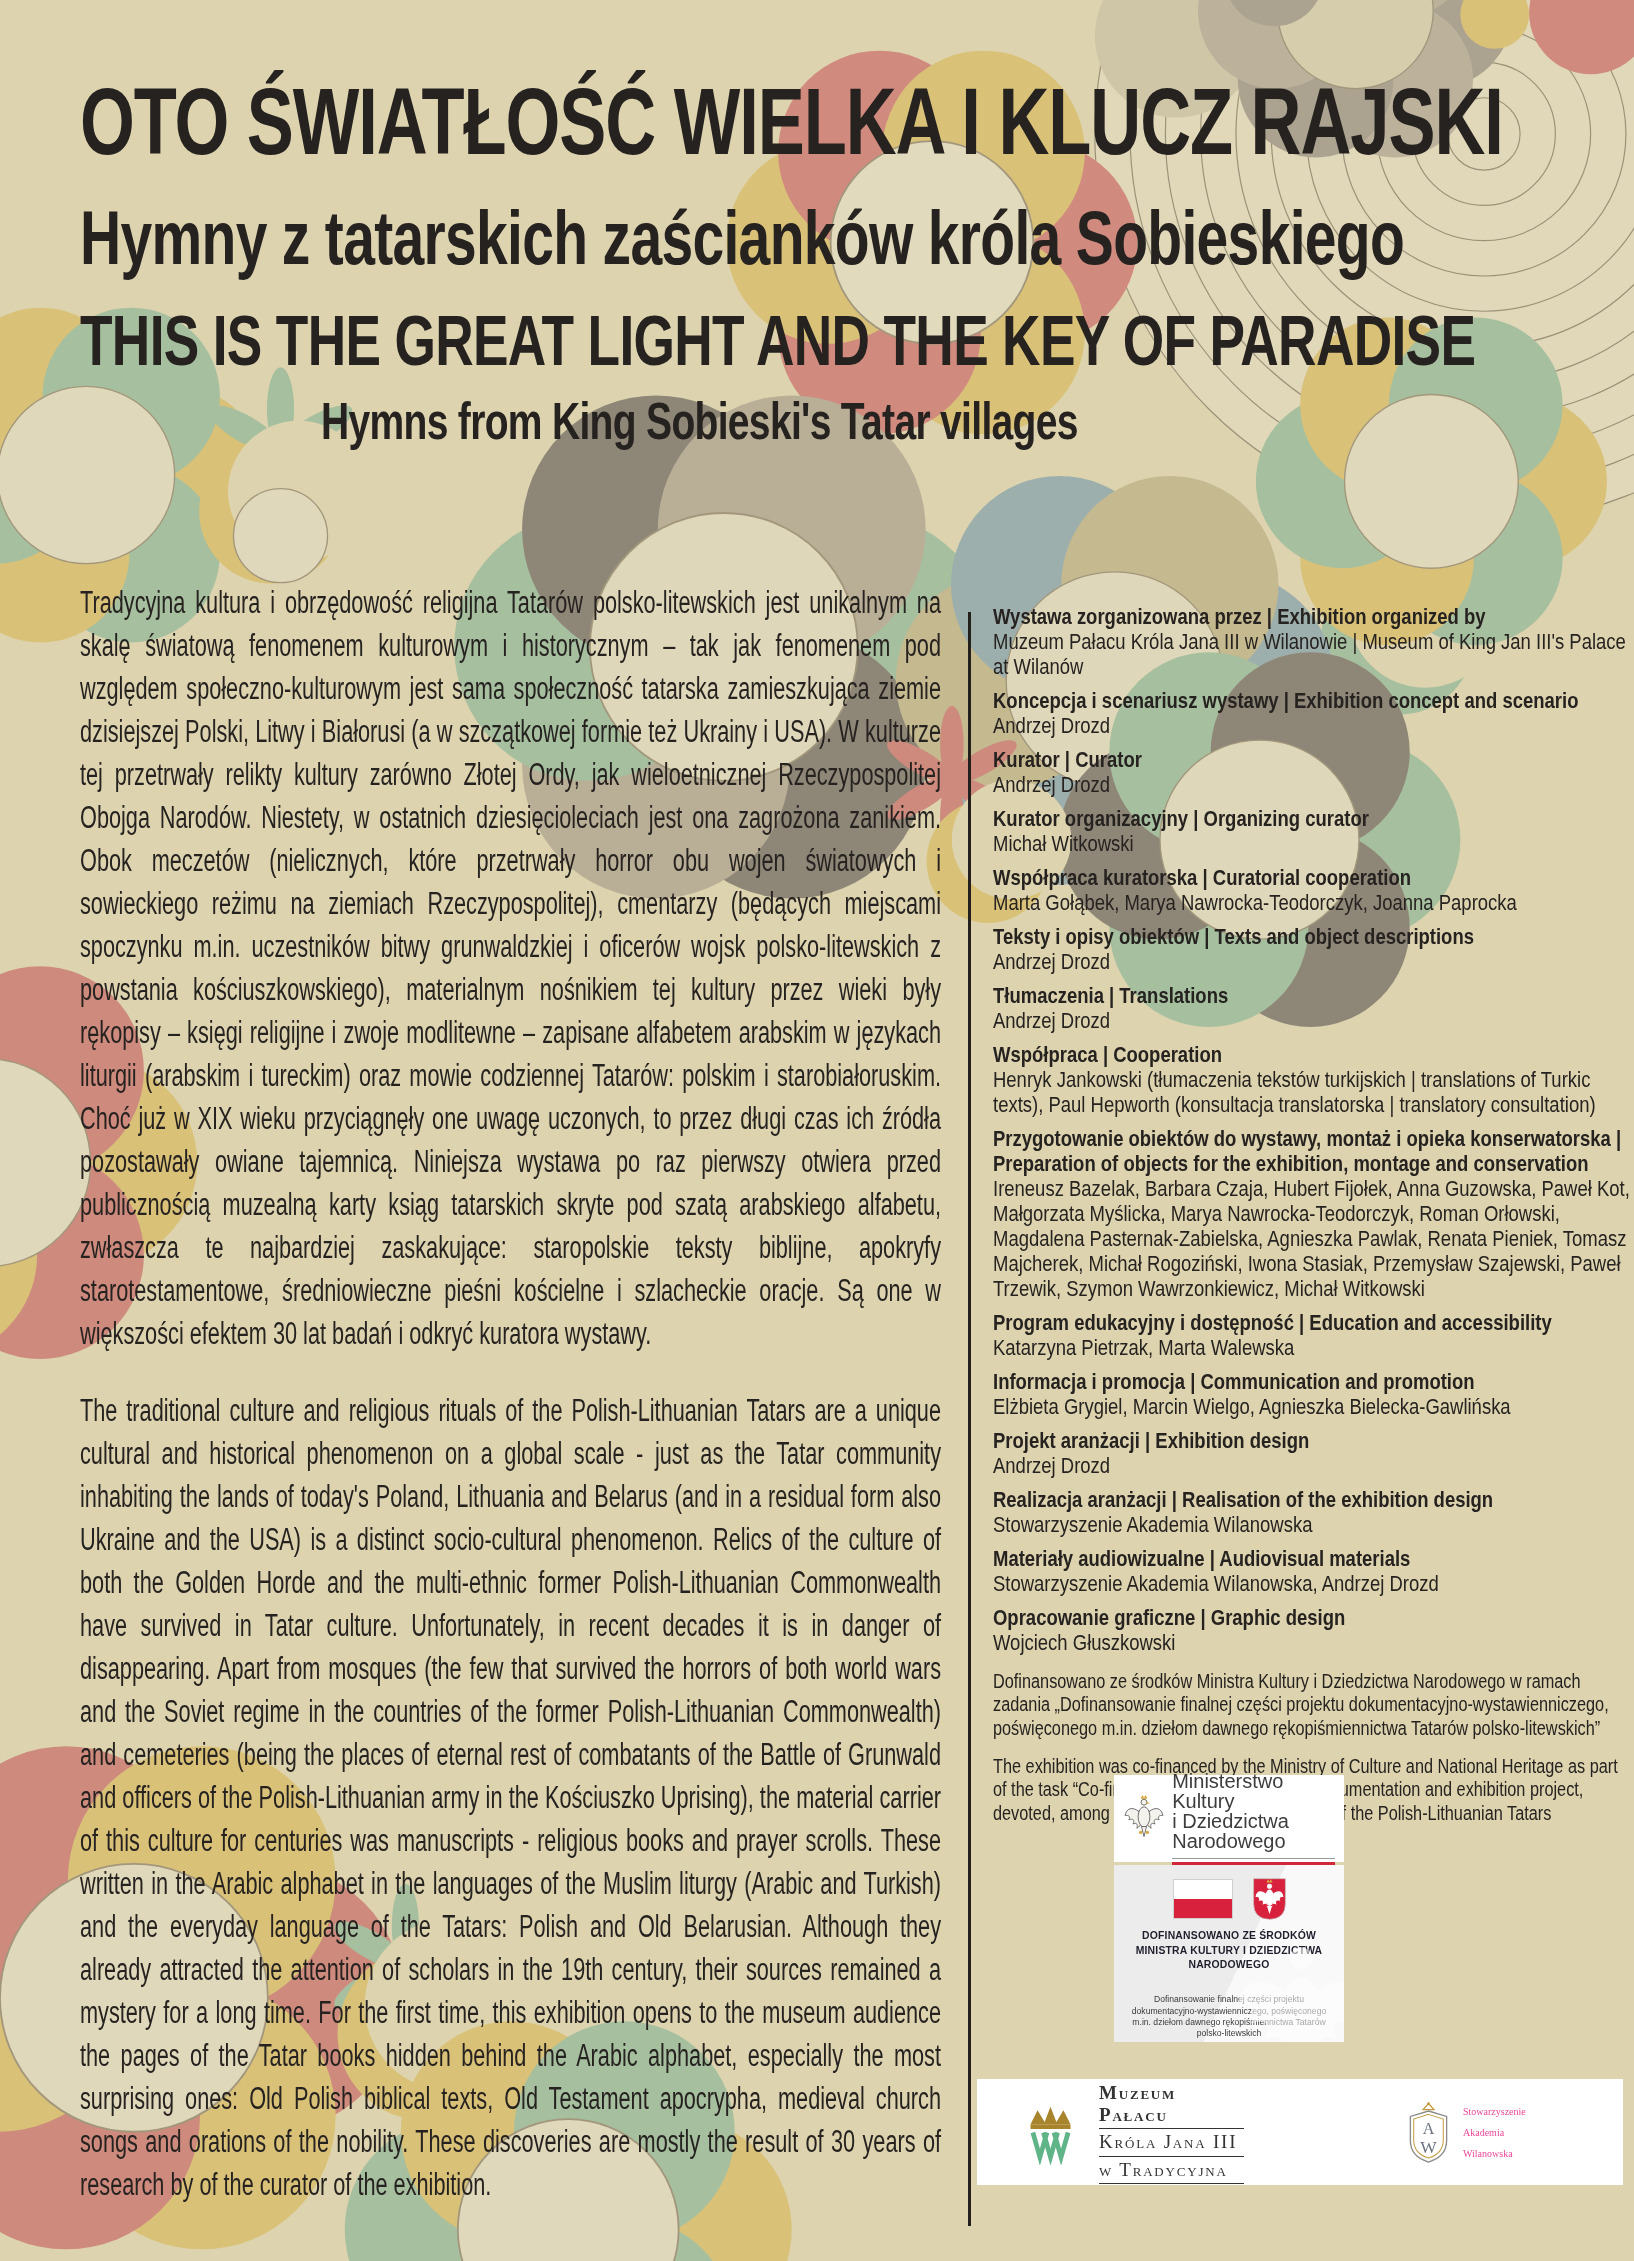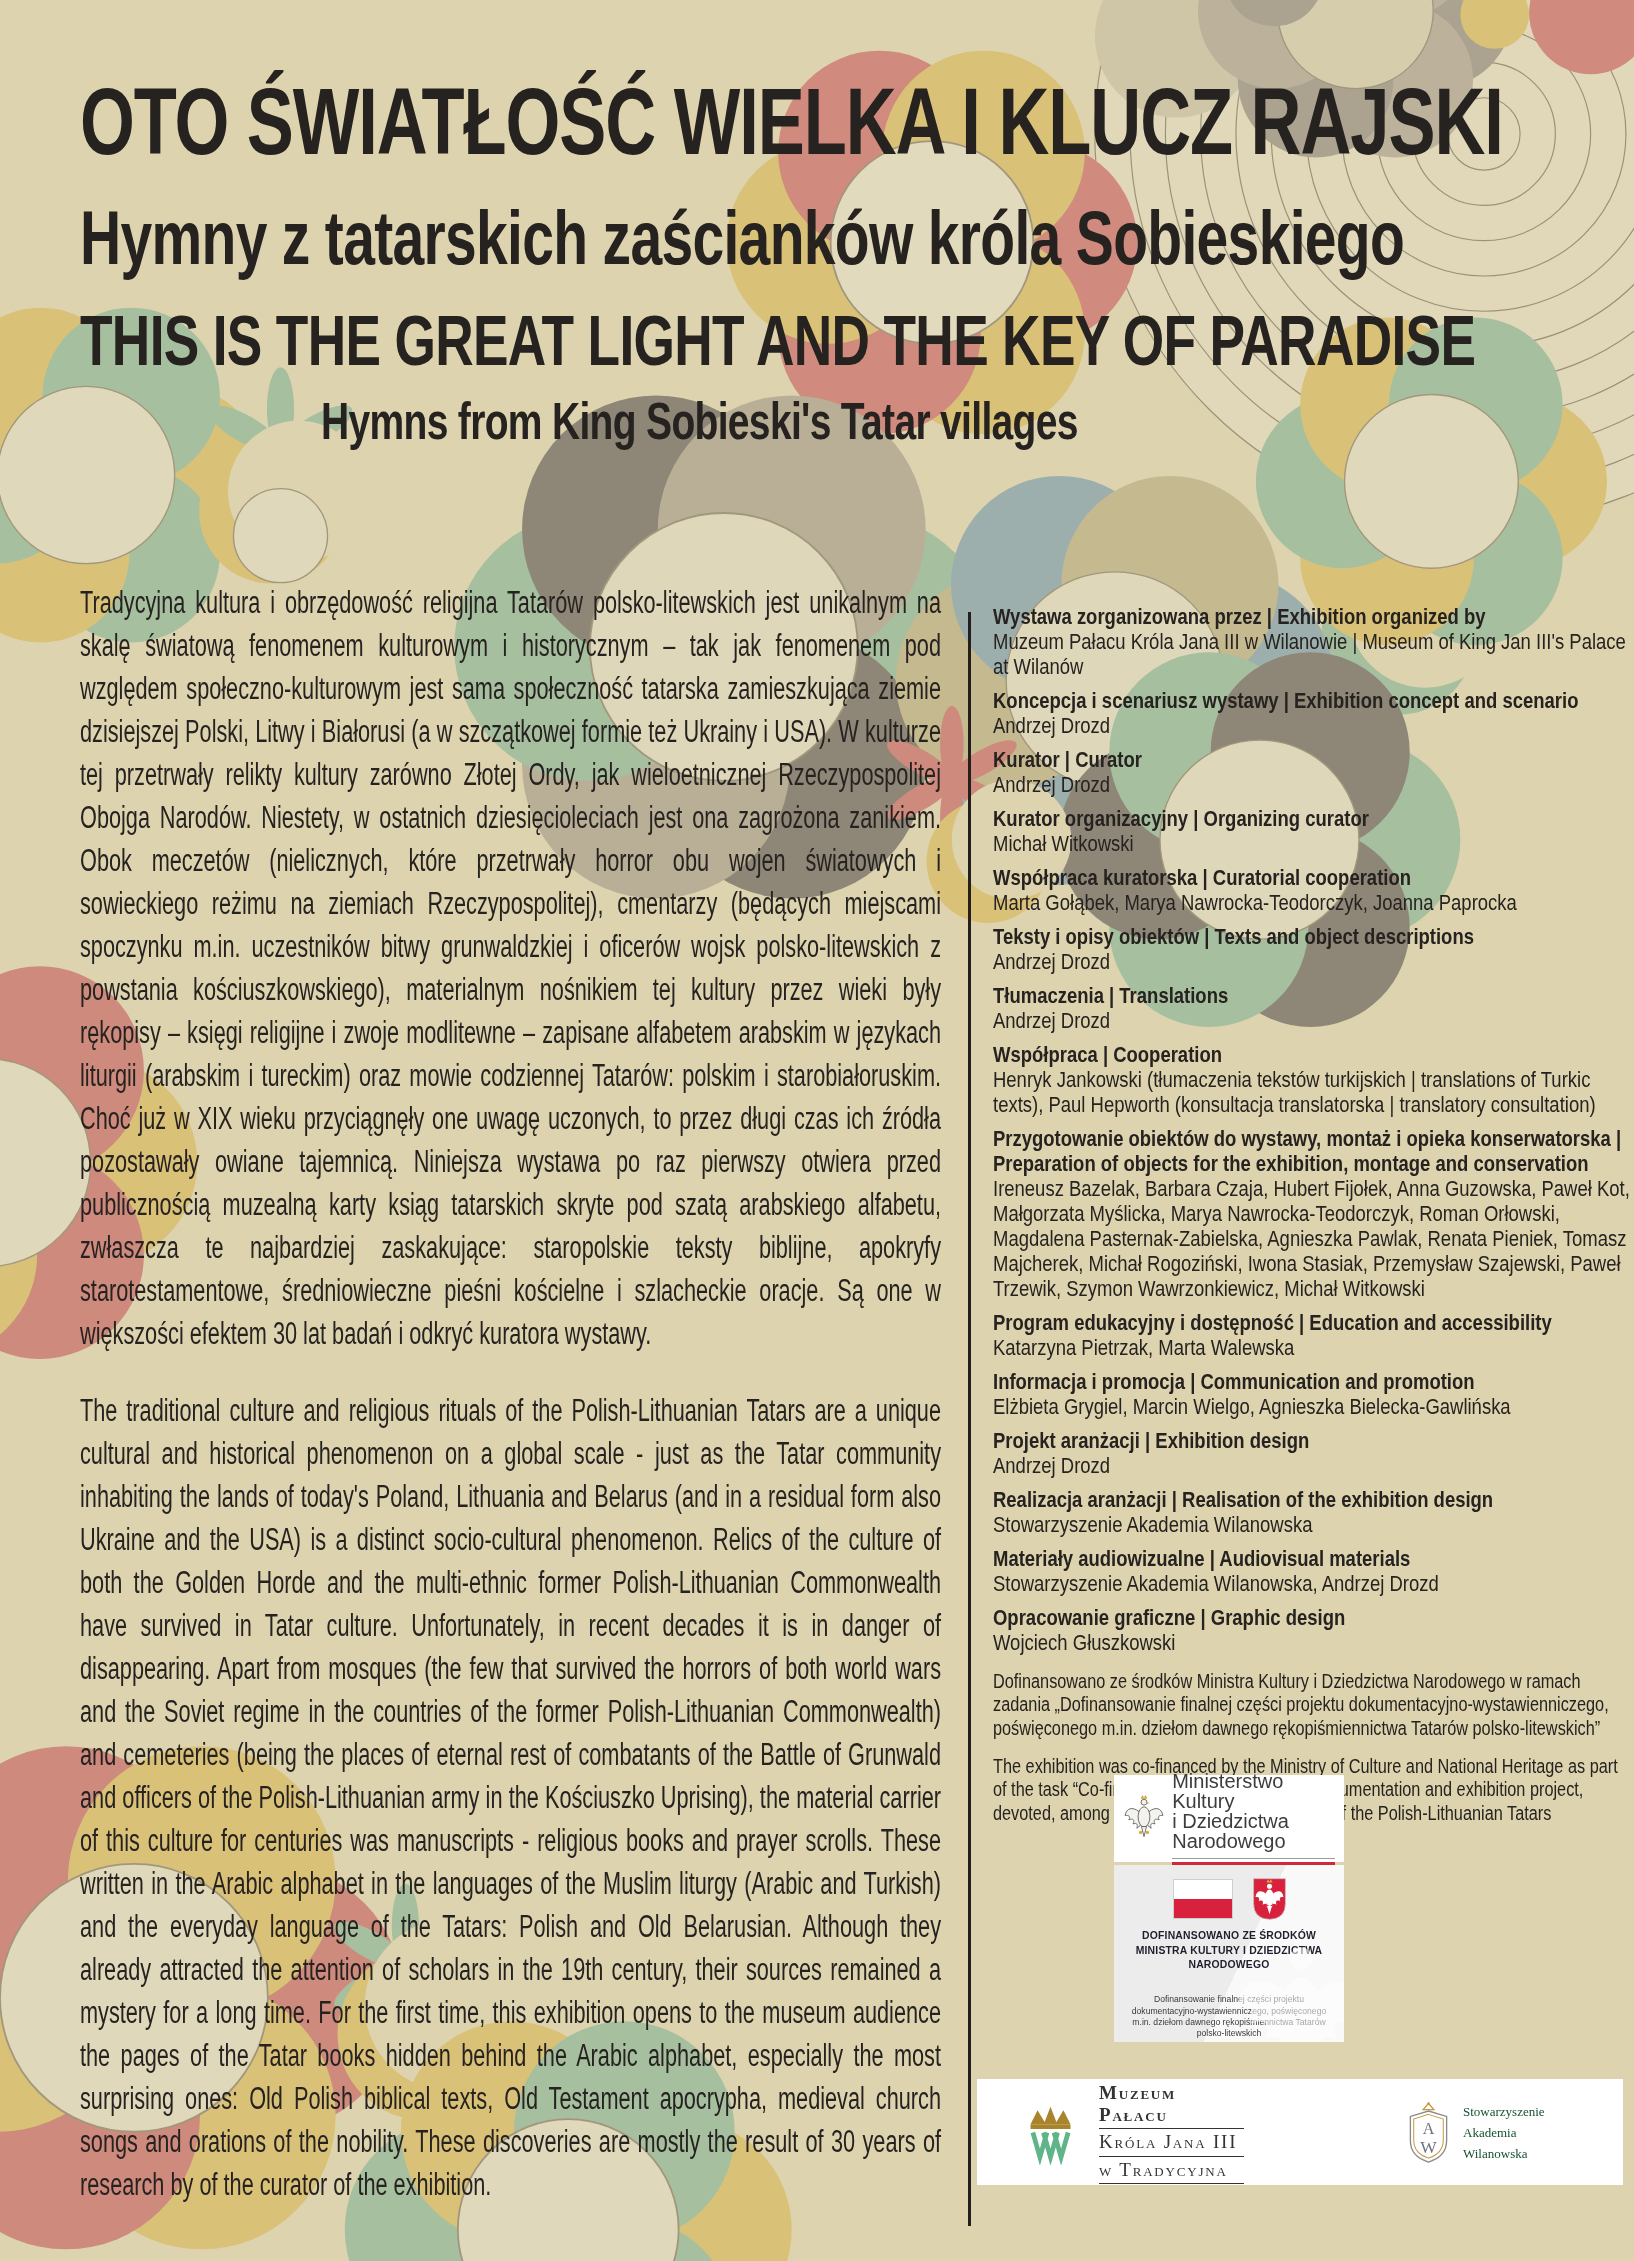--- a/index.html
+++ b/index.html
@@ -60,21 +60,21 @@
 
   
   .strip{position:absolute;left:977px;top:2079px;width:646px;height:106px;background:#ffffff;
          display:flex;align-items:center;padding-left:50px;box-sizing:border-box;gap:25px;}
   .mus-icon{width:47px;height:65px;}
   .mus-text{width:145px;font-family:"Liberation Serif",serif;font-variant:small-caps;}
   .m-line{font-size:19px;letter-spacing:1.8px;color:#333;padding:1.8px 0 2.7px 0;border-bottom:1.8px solid #333;}
   .m-line.first{font-weight:bold;}
   .assoc{display:flex;align-items:center;gap:11px;margin-left:136px;}
   .aw-icon{width:47px;height:67px;}
-  .assoc-text{font-family:"Liberation Serif",serif;font-size:13px;line-height:21px;color:#14532d;}
+  .assoc-text{font-family:"Liberation Serif",serif;font-size:10px;line-height:21px;color:#ec4899;}
 </style>
 </head>
 <body>
 
 <svg class="decor" width="1635" height="2262" viewBox="0 0 1807 2500">
 
   <g>
     <circle cx="1640" cy="148" r="430" fill="#E3DBBE" opacity="0.6"></circle>
     <g fill="none" stroke="#9A9179" stroke-width="1.3">
       <circle cx="1640" cy="148" r="40"></circle>

